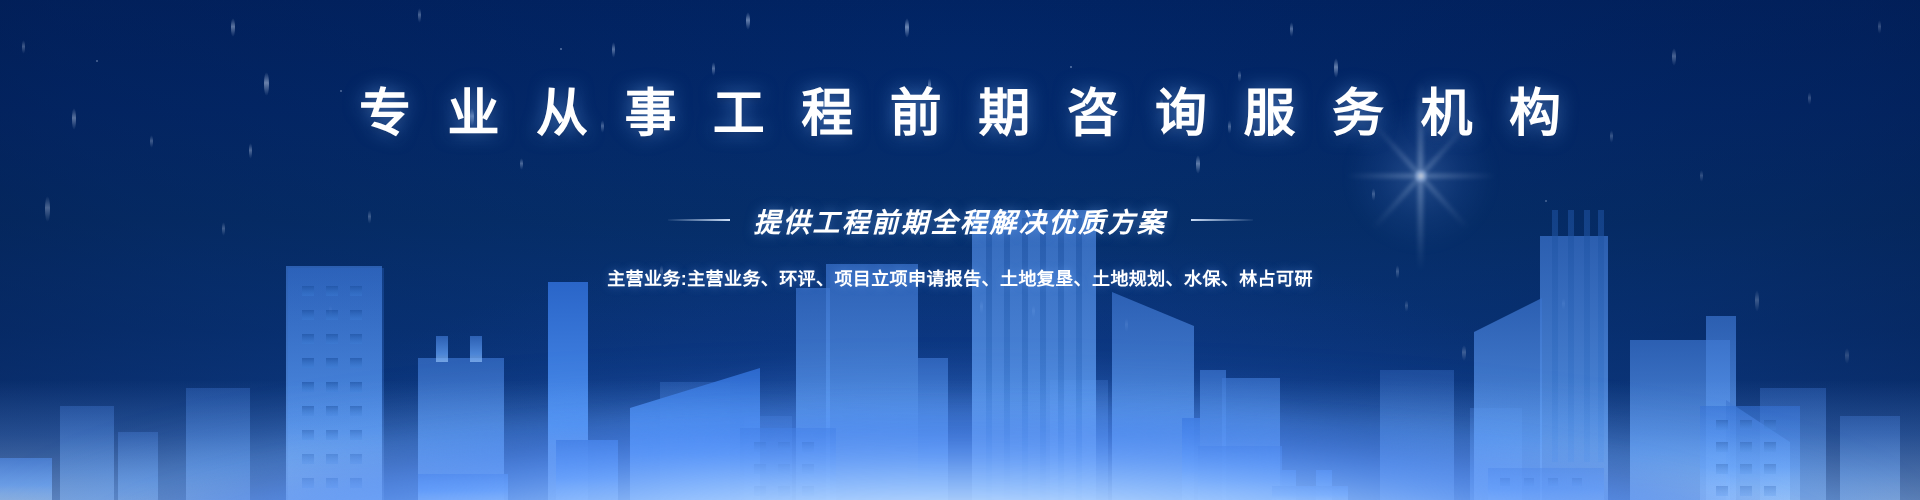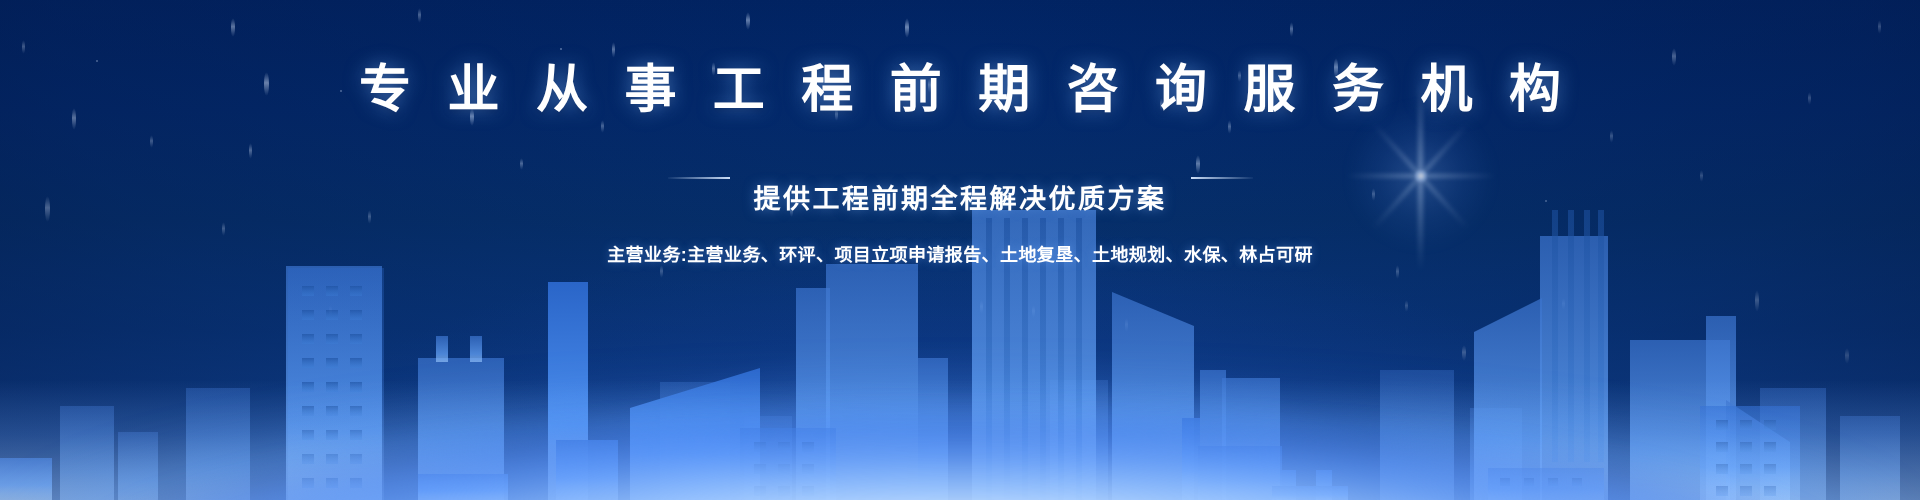--- a/index.html
+++ b/index.html
@@ -134,35 +134,37 @@
   
   .content {
     position: absolute;
     left: 0; top: 0; width: 1920px; height: 500px;
     display: flex;
     flex-direction: column;
     align-items: center;
     pointer-events: none;
   }
   .title {
-    margin-top: 63px;
+    margin-top: 87px;
     color: #ffffff;
     font-size: 52px;
     line-height: 1;
     font-weight: bold;
     letter-spacing: 11px;
     text-indent: 11px;
     text-shadow: 0 0 18px rgba(120,180,255,0.55), 0 2px 6px rgba(0,20,60,0.45);
     white-space: nowrap;
   }
   .subtitle-row {
     margin-top: 27px;
     display: flex;
+    align-items: center;
     gap: 24px;
     white-space: nowrap;
+    font-style: italic;
   }
   .deco-line {
     display: block;
     width: 62px;
     height: 2px;
     background: linear-gradient(90deg, rgba(200,222,255,0.05), rgba(215,232,255,0.95));
   }
   .deco-line.right {
     background: linear-gradient(90deg, rgba(215,232,255,0.95), rgba(200,222,255,0.05));
   }

